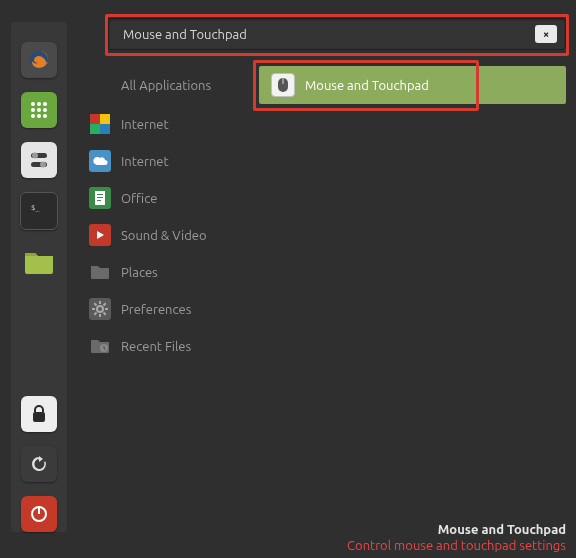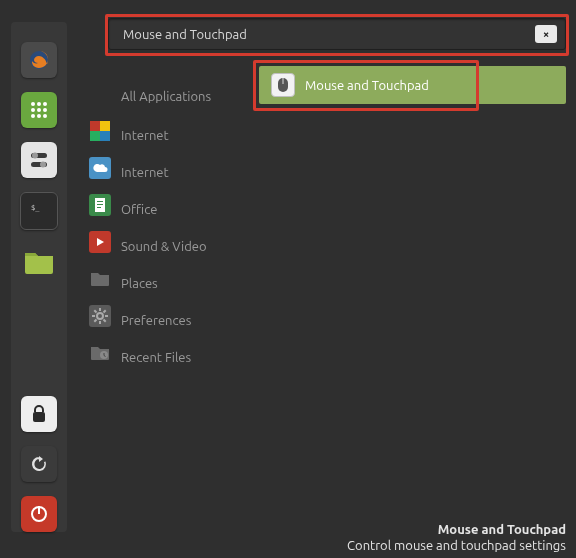--- a/index.html
+++ b/index.html
@@ -93,21 +93,21 @@
     }
     .content-row {
       display: flex;
     }
     .categories {
       width: 164px;
     }
     .cat-item {
       height: 37px;
       display: flex;
-      align-items: flex-end;
+      align-items: center;
       gap: 10px;
       padding-left: 4px;
       font-size: 13px;
       color: #9a9a9a;
     }
     .cat-item.heading {
       padding-left: 4px;
       margin-bottom: 2px;
     }
     .cat-icon {
@@ -151,21 +151,21 @@
       right: 10px;
       bottom: 6px;
       text-align: right;
     }
     .tooltip-title {
       color: #e6e6e6;
       font-weight: bold;
       font-size: 13px;
     }
     .tooltip-sub {
-      color: #e5e5e5;
+      color: #ef4444;
       font-size: 13px;
       margin-top: 2px;
     }
     svg { display: block; }
   </style>
 </head>
 <body>
 
 <div class="left-panel">
   <div class="launcher-item" style="background:#4a4a4a">

